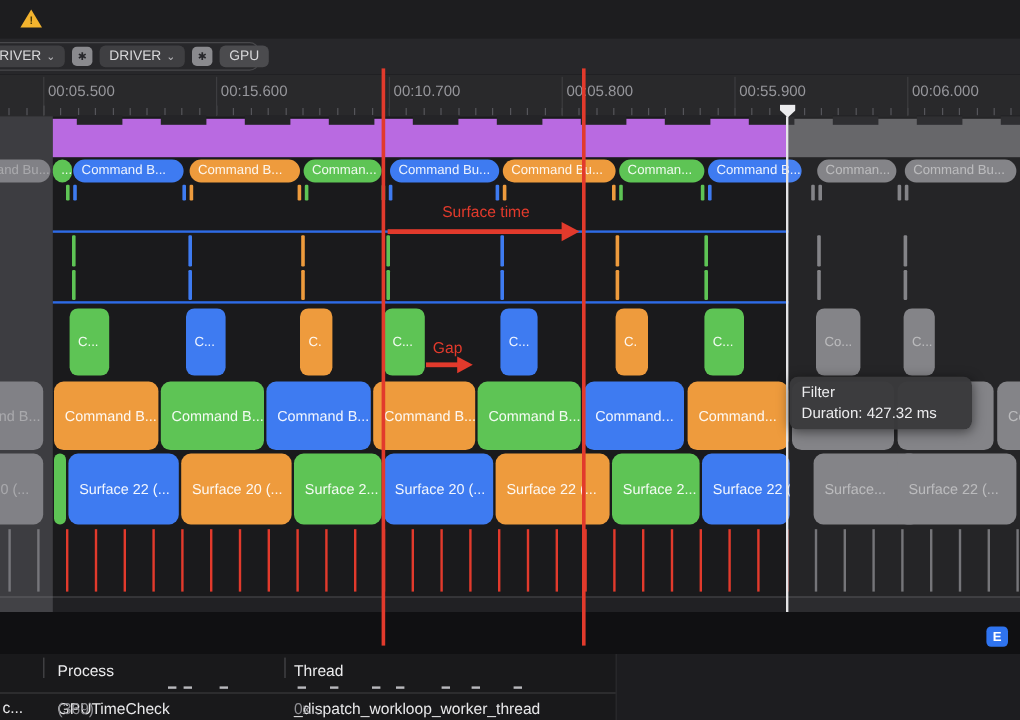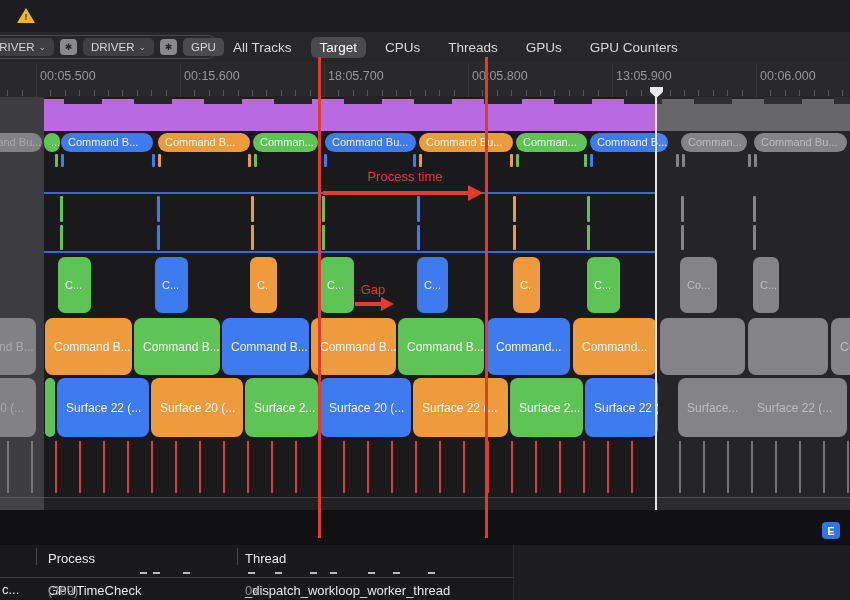--- a/index.html
+++ b/index.html
@@ -117,28 +117,20 @@
         <span>DRIVER</span>
         <span class="caret">⌄</span>
       </div>
       <div class="mini-btn">
         <span>✱</span>
       </div>
       <div class="ctrl-btn gpu-btn">
         <span>GPU</span>
       </div>
     </div>
-    <div class="tabs">
-        <div class="tab">All Tracks</div>
-        <div class="tab selected">Target</div>
-        <div class="tab">CPUs</div>
-        <div class="tab">Threads</div>
-        <div class="tab">GPUs</div>
-        <div class="tab">GPU Counters</div>
-      </div>
   </div>
 
   <div class="ruler">
       <div class="rtick" style="left: 7.2px; height: 6px; background: rgb(85, 85, 90);"></div>
       <div class="rtick" style="left: 21.6px; height: 6px; background: rgb(85, 85, 90);"></div>
       <div class="rtick" style="left: 36px; height: 8px; background: rgb(111, 111, 115);"></div>
       <div class="rtick" style="left: 50.4px; height: 6px; background: rgb(85, 85, 90);"></div>
       <div class="rtick" style="left: 64.8px; height: 6px; background: rgb(85, 85, 90);"></div>
       <div class="rtick" style="left: 79.2px; height: 6px; background: rgb(85, 85, 90);"></div>
       <div class="rtick" style="left: 93.6px; height: 6px; background: rgb(85, 85, 90);"></div>
@@ -192,25 +184,25 @@
       <div class="rtick" style="left: 784.8px; height: 6px; background: rgb(85, 85, 90);"></div>
       <div class="rtick" style="left: 799.2px; height: 6px; background: rgb(85, 85, 90);"></div>
       <div class="rtick" style="left: 813.6px; height: 6px; background: rgb(85, 85, 90);"></div>
       <div class="rtick" style="left: 828px; height: 6px; background: rgb(85, 85, 90);"></div>
       <div class="rtick" style="left: 842.4px; height: 6px; background: rgb(85, 85, 90);"></div>
       <div class="rgrid" style="left: 36px;"></div>
       <div class="ruler-label" style="left: 40px;">00:05.500</div>
       <div class="rgrid" style="left: 180px;"></div>
       <div class="ruler-label" style="left: 184px;">00:15.600</div>
       <div class="rgrid" style="left: 324px;"></div>
-      <div class="ruler-label" style="left: 328px;">18:05.700</div>
+      <div class="ruler-label" style="left: 328px;">00:10.700</div>
       <div class="rgrid" style="left: 468px;"></div>
       <div class="ruler-label" style="left: 472px;">00:05.800</div>
       <div class="rgrid" style="left: 612px;"></div>
-      <div class="ruler-label" style="left: 616px;">13:05.900</div>
+      <div class="ruler-label" style="left: 616px;">00:55.900</div>
       <div class="rgrid" style="left: 756px;"></div>
       <div class="ruler-label" style="left: 760px;">00:06.000</div>
     </div>
   <div class="ph-marker"></div>
   <div class="ph-line"></div>
 
   <div class="tracks">
     <div class="purple-band" style="background: rgb(185, 106, 225);"></div>
     <div class="purple-band-dim"></div>
     <div>
@@ -253,21 +245,21 @@
         <div class="tp" style="left: 419px; background: rgb(238, 155, 61);"></div>
         <div class="tp" style="left: 510px; background: rgb(238, 155, 61);"></div>
         <div class="tp" style="left: 516px; background: rgb(94, 196, 85);"></div>
         <div class="tp" style="left: 584px; background: rgb(94, 196, 85);"></div>
         <div class="tp" style="left: 590px; background: rgb(62, 123, 241);"></div>
         <div class="tp" style="left: 676px; background: rgb(126, 126, 130);"></div>
         <div class="tp" style="left: 682px; background: rgb(126, 126, 130);"></div>
         <div class="tp" style="left: 748px; background: rgb(126, 126, 130);"></div>
         <div class="tp" style="left: 754px; background: rgb(126, 126, 130);"></div>
       </div>
-    <div class="anno-text" style="left:340px;top:72px;width:130px;">Process time</div>
+    <div class="anno-text" style="left:340px;top:72px;width:130px;">Surface time</div>
     <div class="blueline" style="top:95px;"></div>
     <div class="arrow-line" style="left:323px;top:94px;width:146px;height:4px;"></div>
     <div class="arrow-head" style="left:468px;top:88px;"></div>
     <div>
         <div class="etick" style="left: 60px; top: 99px; height: 26px; background: rgb(94, 196, 85);"></div>
         <div class="etick" style="left: 60px; top: 128px; height: 25px; background: rgb(94, 196, 85);"></div>
         <div class="etick" style="left: 157px; top: 99px; height: 26px; background: rgb(62, 123, 241);"></div>
         <div class="etick" style="left: 157px; top: 128px; height: 25px; background: rgb(62, 123, 241);"></div>
         <div class="etick" style="left: 251px; top: 99px; height: 26px; background: rgb(238, 155, 61);"></div>
         <div class="etick" style="left: 251px; top: 128px; height: 25px; background: rgb(238, 155, 61);"></div>
@@ -364,20 +356,24 @@
         <div class="vtick" style="left: 847px; background: rgb(110, 110, 114);"></div>
       </div>
     <div class="strip"></div>
     <div class="veil-left"></div>
     <div class="veil-right"></div>
   </div>
 
   <div class="flagline" style="left:318px;"></div>
   <div class="flagline" style="left:485px;"></div>
 
+  <div class="tooltip">
+    <div>Filter</div>
+    <div>Duration: 427.32 ms</div>
+  </div>
 
   <div class="gap-strip"></div>
   <div class="e-badge">E</div>
 
   <div class="bottom">
     <div class="pane-right"></div>
     <div class="pane-div"></div>
     <div class="col-div" style="left:36px;"></div>
     <div class="col-div" style="left:237px;"></div>
     <div class="col-head" style="left:48px;">Process</div>

